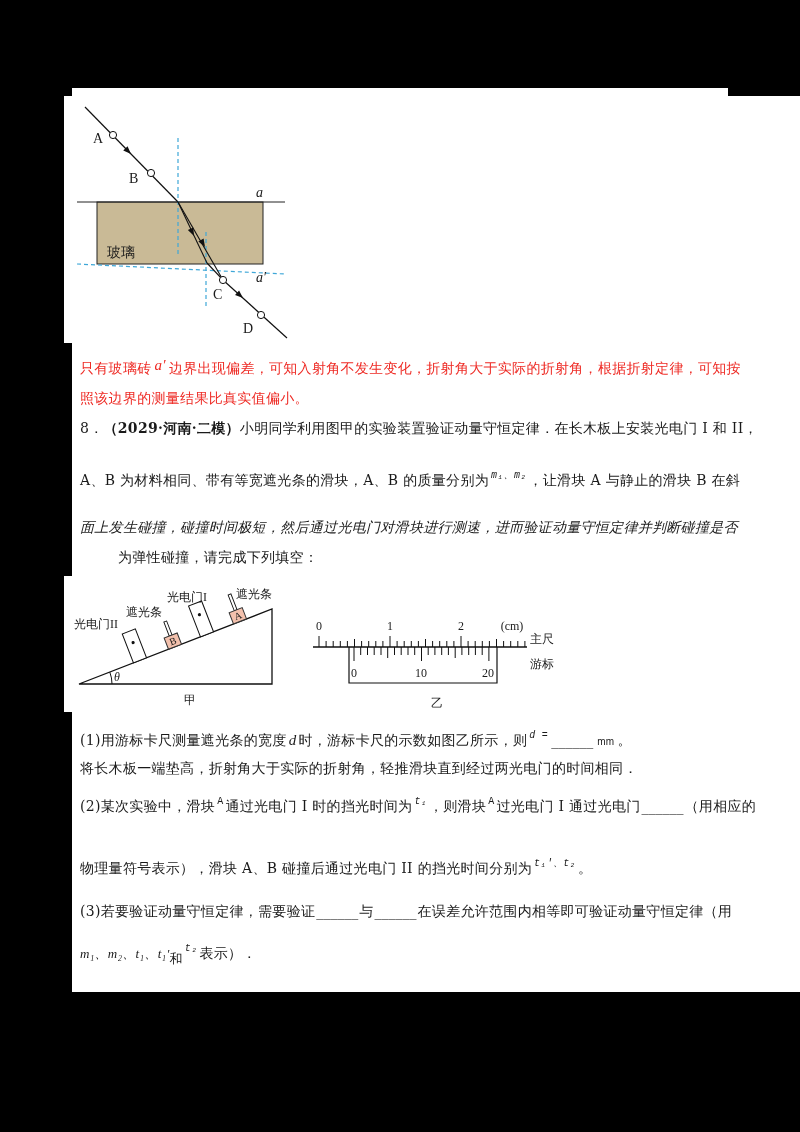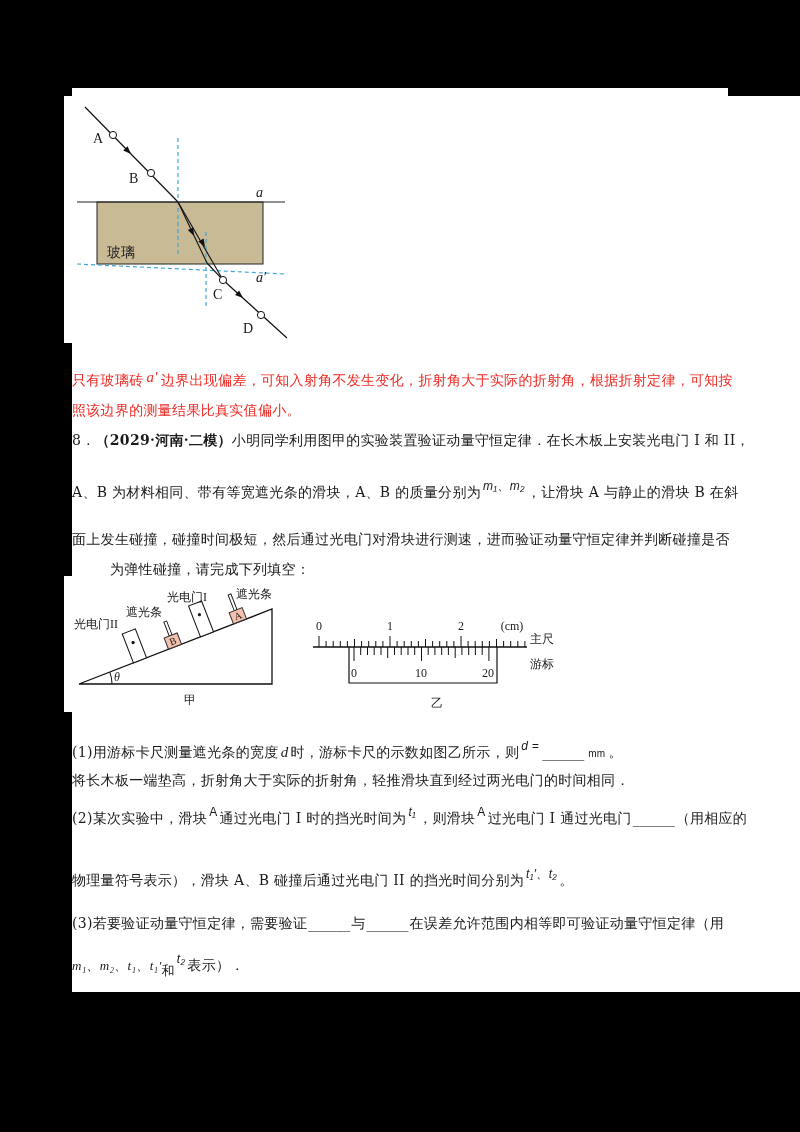--- a/index.html
+++ b/index.html
@@ -2,27 +2,27 @@
 <html><head>
 <meta charset="utf-8">
 <style>
   html, body { margin:0; padding:0; }
   body {
     width:800px; height:1132px; background:#000; position:relative; overflow:hidden;
     font-family:"DejaVu Serif","Liberation Serif",serif;
   }
   .paper { position:absolute; background:#fff; }
   .line {
-    position:absolute; left:72px; white-space:nowrap; font-size:14px; line-height:24px;
-    color:#1a1a1a; letter-spacing:0.3px;margin-top:8px;
+    position:absolute; left:80px; white-space:nowrap; font-size:14px; line-height:16px;
+    color:#1a1a1a; letter-spacing:0.3px;
   }
   .red { color:#ee2a24; }
   .bold { font-weight:bold; }
   .sym { font-style:italic; font-family:"Liberation Serif",serif; font-size:15px; }
-  .sup { font-size:12px; position:relative; top:-7px; font-style:italic; font-family:Liberation Sans, sans-serif; margin:0 2px; }
+  .sup { font-size:10px; position:relative; top:-7px; font-style:italic; font-family:Liberation Mono, monospace; margin:0 2px; }
   .low { font-size:13px; position:relative; top:5px; }
   .small { font-family:"Liberation Sans",sans-serif; font-size:10px; margin:0 3px; }
   .blank { letter-spacing:0; margin:0 1px; }
   svg { position:absolute; overflow:visible; }
   svg text { font-family:"Liberation Serif","DejaVu Serif",serif; fill:#1a1a1a; }
 </style>
 </head>
 <body>
 
 <div class="paper" style="left:72px;top:88px;width:656px;height:8px;"></div>
@@ -64,21 +64,21 @@
 <div class="line red" style="top:390px;">
   <span>照该边界的测量结果比真实值偏小。</span>
 </div>
 
 <div class="line" style="top:420px;">
   <span>8．</span><span class="bold">（2029·河南·二模）</span><span>小明同学利用图甲的实验装置验证动量守恒定律．在长木板上安装光电门 I 和 II，</span>
 </div>
 <div class="line" style="top:472px;">
   <span>A、B 为材料相同、带有等宽遮光条的滑块，A、B 的质量分别为</span><span class="sup">m₁、m₂</span><span>，让滑块 A 与静止的滑块 B 在斜</span>
 </div>
-<div class="line" style="top:519px;">
+<div class="line" style="top:519px;font-style:italic;">
   <span>面上发生碰撞，碰撞时间极短，然后通过光电门对滑块进行测速，进而验证动量守恒定律并判断碰撞是否</span>
 </div>
 <div class="line" style="top:549px;padding-left:38px;">
   <span>为弹性碰撞，请完成下列填空：</span>
 </div>
 
 <svg style="left:64px;top:576px;" width="236" height="136" viewBox="64 576 236 136">
   <polygon points="79,684 272,684 272,609" fill="none" stroke="#111" stroke-width="1.3"></polygon>
   <path d="M112,684 A33,33 0 0 0 109.8,672.1" fill="none" stroke="#111" stroke-width="1"></path>
   <text x="114" y="681" font-size="12" font-style="italic">θ</text>

